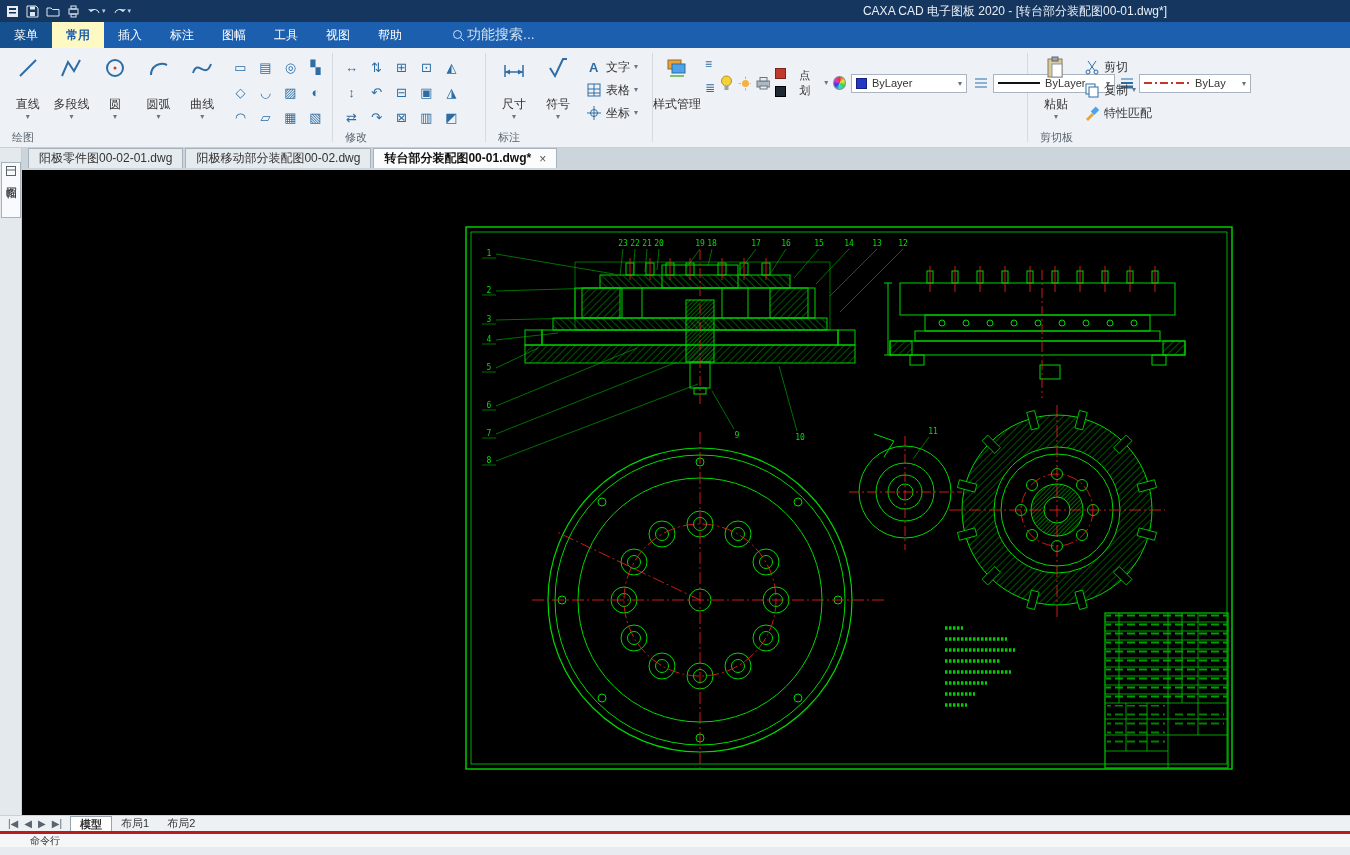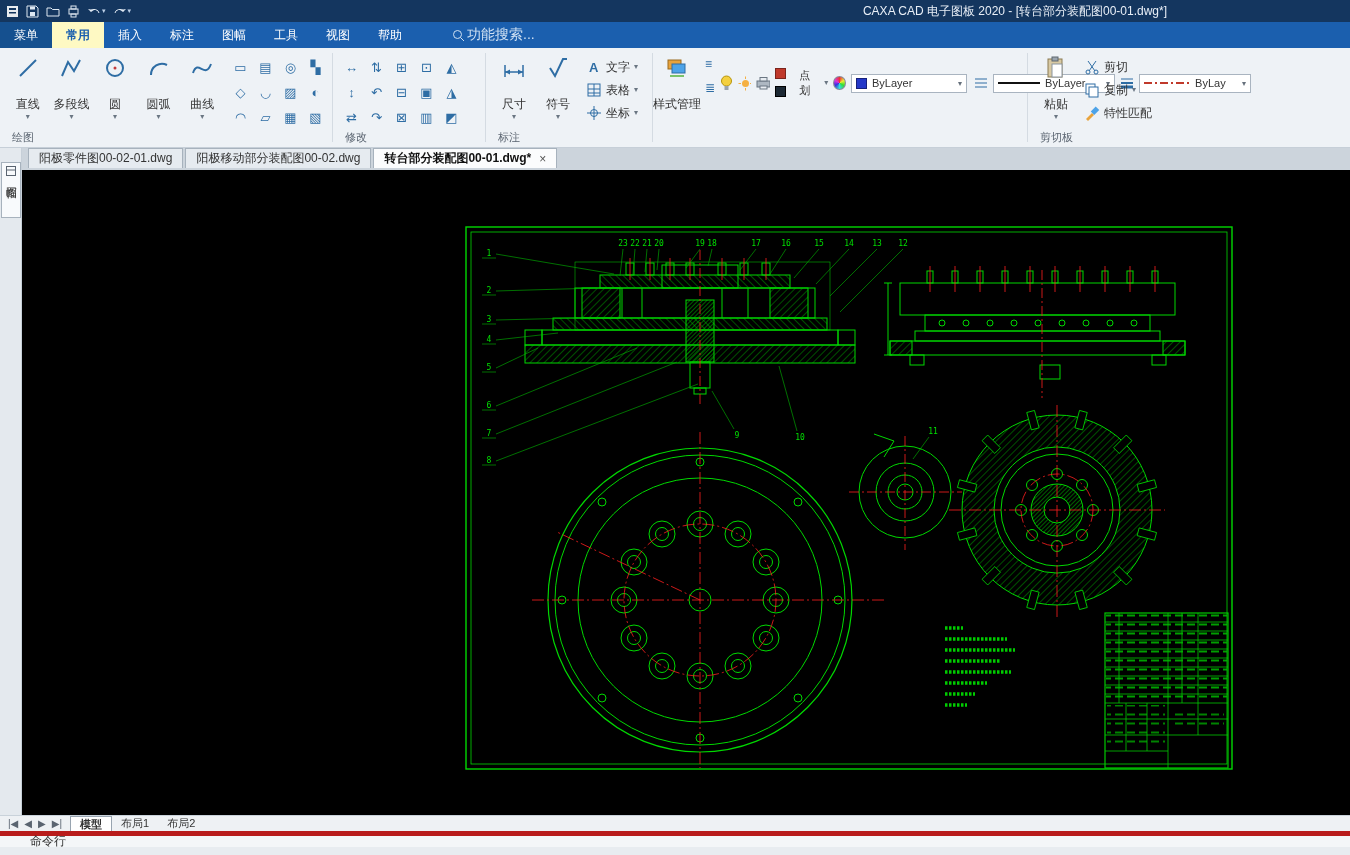--- a/index.html
+++ b/index.html
@@ -61,22 +61,22 @@
 
   
   .canvas{left:22px;top:170px;width:1328px;height:645px;background:#000}
 
   
   .bottombar{left:0;top:815px;width:1350px;height:16px;background:#eef1f4;border-top:1px solid #c9d2da;
     display:flex;align-items:center;font-size:10px;color:#5a6470}
   .nav{display:flex;gap:6px;padding:0 8px}
   .mltab{padding:0 9px;font-size:11px;height:15px;display:flex;align-items:center;color:#333}
   .mltab.active{background:#fff;border:1px solid #98a4b0;border-bottom:none;font-weight:bold}
-  .cmdline{left:0;top:831px;width:1350px;height:16px;background:#f4f6f8;border-top:5px solid #b91c1c;
-    display:flex;align-items:center;padding-left:30px;font-size:12px;color:#333}
+  .cmdline{left:0;top:831px;width:1350px;height:16px;background:#f4f6f8;border-top:3px solid #b91c1c;
+    display:flex;align-items:center;padding-left:30px;font-size:10px;color:#333}
   svg{display:block}
 </style>
 </head>
 <body>
 
 <div class="abs titlebar">
   <div class="qat">
     <span>
       <svg width="13" height="13">
           <rect x="1" y="1" width="11" height="11" fill="#fff" opacity="0.9"></rect>

